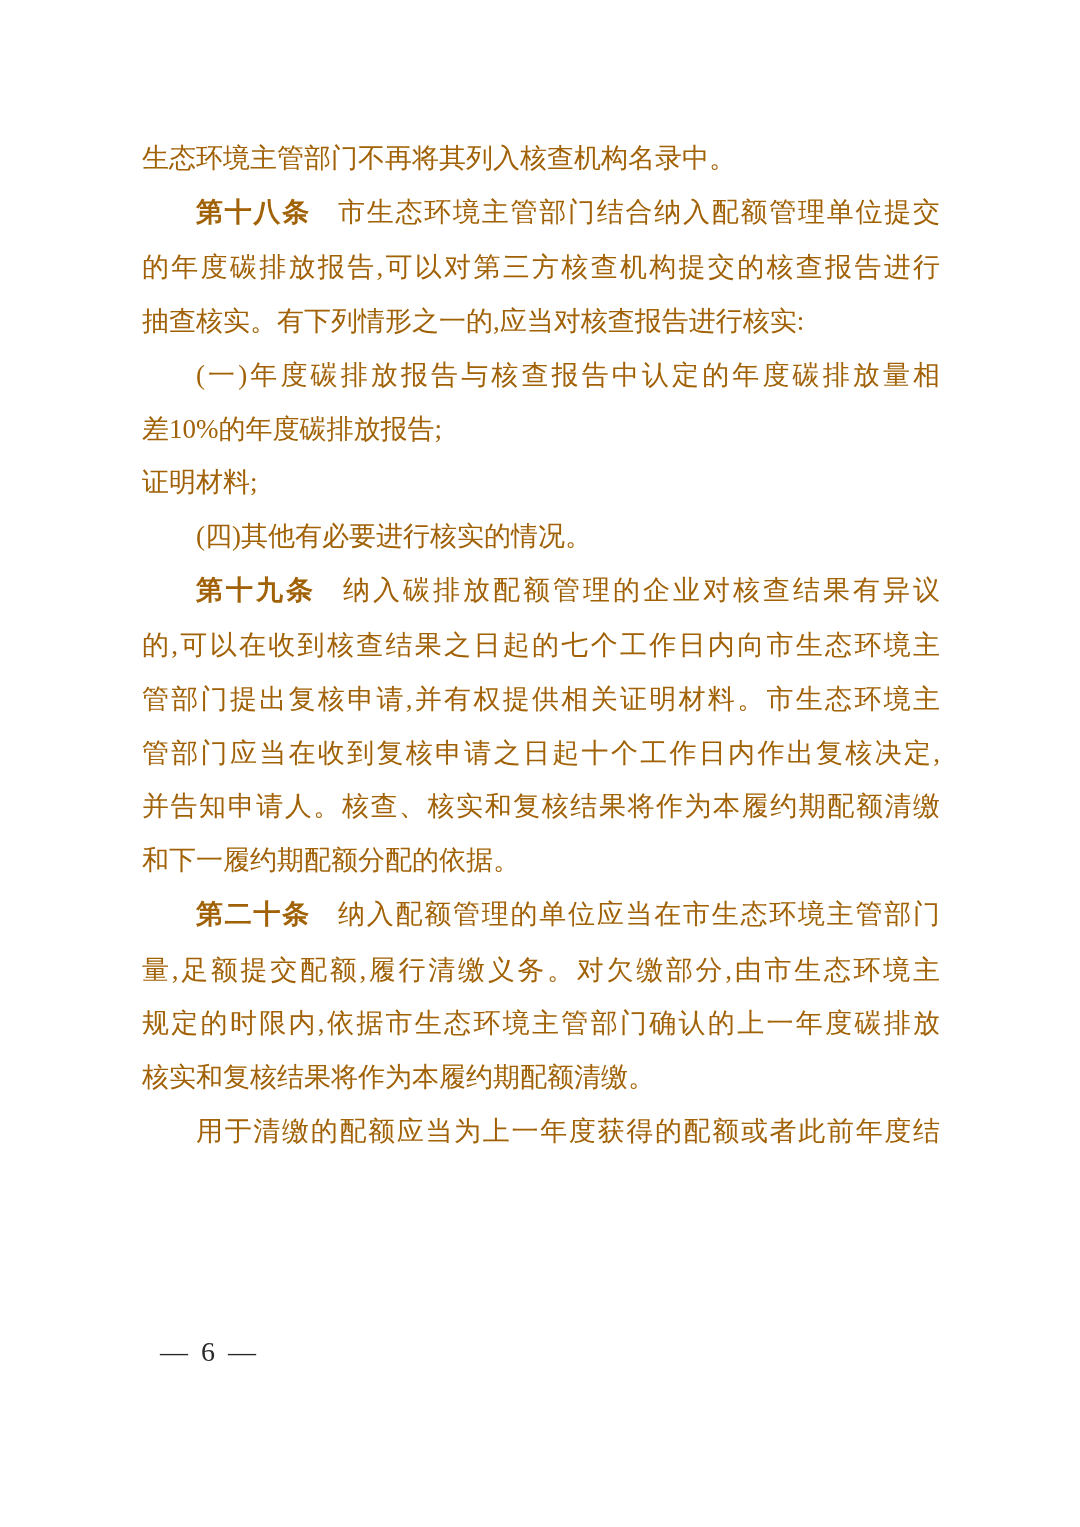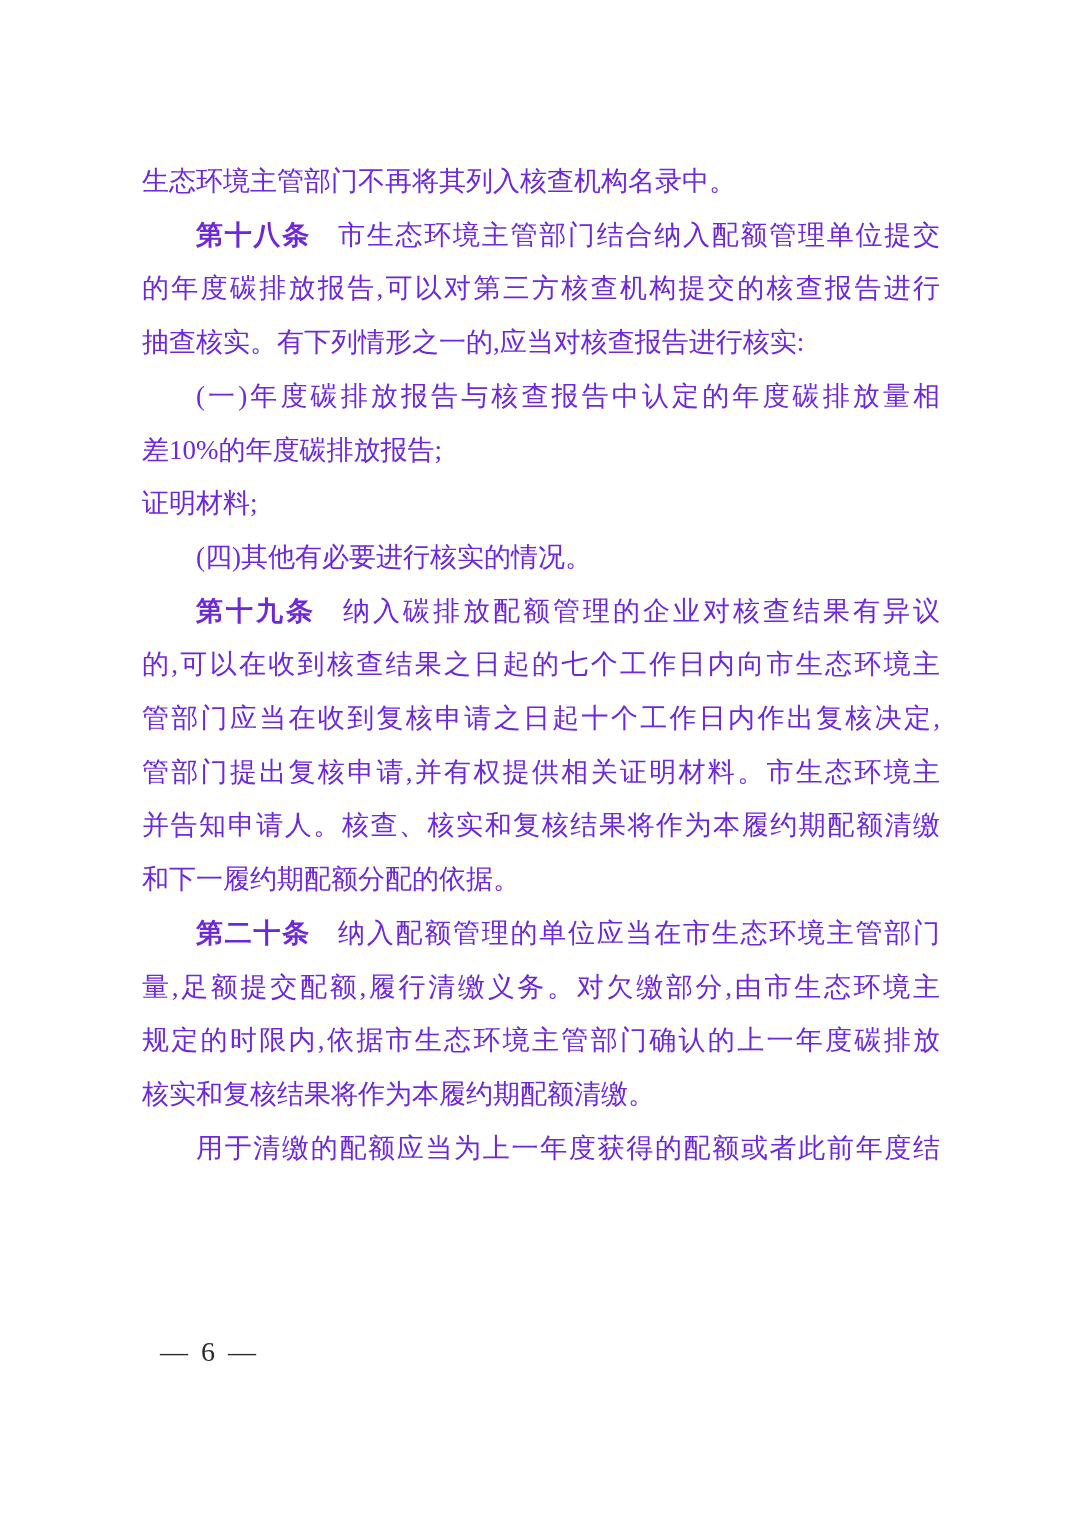--- a/index.html
+++ b/index.html
@@ -12,40 +12,40 @@
     width: 1080px;
     height: 1527px;
     margin: 0 auto;
     background: #ffffff;
     font-family: "Liberation Serif", serif;
     overflow: hidden;
   }
   .doc {
     position: absolute;
     left: 142px;
-    top: 155px;
+    top: 132px;
     width: 798px;
     font-size: 27px;
     line-height: 53.7px;
-    color: #6d28d9;
+    color: #a16207;
     letter-spacing: 0;
   }
   .line {
     text-align: justify;
     text-align-last: justify;
   }
   .line.indent {
     padding-left: 2em;
   }
   .line.para-end {
     text-align-last: left;
   }
   .art-no {
     font-weight: 700;
-    font-family: Liberation Serif, serif;
+    font-family: Liberation Mono, monospace;
     margin-right: 1em;
   }
   .footer {
     position: absolute;
     left: 160px;
     top: 1332px;
     font-size: 28px;
     line-height: 40px;
     color: #2a2a2a;
     word-spacing: 6px;
@@ -60,22 +60,22 @@
       <div class="line para-end"><span>生态环境主管部门不再将其列入核查机构名录中。</span></div>
       <div class="line indent"><b class="art-no">第十八条</b><span>市生态环境主管部门结合纳入配额管理单位提交</span></div>
       <div class="line"><span>的年度碳排放报告,可以对第三方核查机构提交的核查报告进行</span></div>
       <div class="line para-end"><span>抽查核实。有下列情形之一的,应当对核查报告进行核实:</span></div>
       <div class="line indent"><span>(一)年度碳排放报告与核查报告中认定的年度碳排放量相</span></div>
       <div class="line para-end"><span>差10%的年度碳排放报告;</span></div>
       <div class="line para-end"><span>证明材料;</span></div>
       <div class="line indent para-end"><span>(四)其他有必要进行核实的情况。</span></div>
       <div class="line indent"><b class="art-no">第十九条</b><span>纳入碳排放配额管理的企业对核查结果有异议</span></div>
       <div class="line"><span>的,可以在收到核查结果之日起的七个工作日内向市生态环境主</span></div>
+      <div class="line"><span>管部门提出复核申请,并有权提供相关证明材料。市生态环境主</span></div>
       <div class="line"><span>管部门应当在收到复核申请之日起十个工作日内作出复核决定,</span></div>
-      <div class="line"><span>管部门提出复核申请,并有权提供相关证明材料。市生态环境主</span></div>
       <div class="line"><span>并告知申请人。核查、核实和复核结果将作为本履约期配额清缴</span></div>
       <div class="line para-end"><span>和下一履约期配额分配的依据。</span></div>
       <div class="line indent"><b class="art-no">第二十条</b><span>纳入配额管理的单位应当在市生态环境主管部门</span></div>
       <div class="line"><span>量,足额提交配额,履行清缴义务。对欠缴部分,由市生态环境主</span></div>
       <div class="line"><span>规定的时限内,依据市生态环境主管部门确认的上一年度碳排放</span></div>
       <div class="line para-end"><span>核实和复核结果将作为本履约期配额清缴。</span></div>
       <div class="line indent"><span>用于清缴的配额应当为上一年度获得的配额或者此前年度结</span></div>
     </div>
   <div class="footer">— 6 —</div>
 </div>

